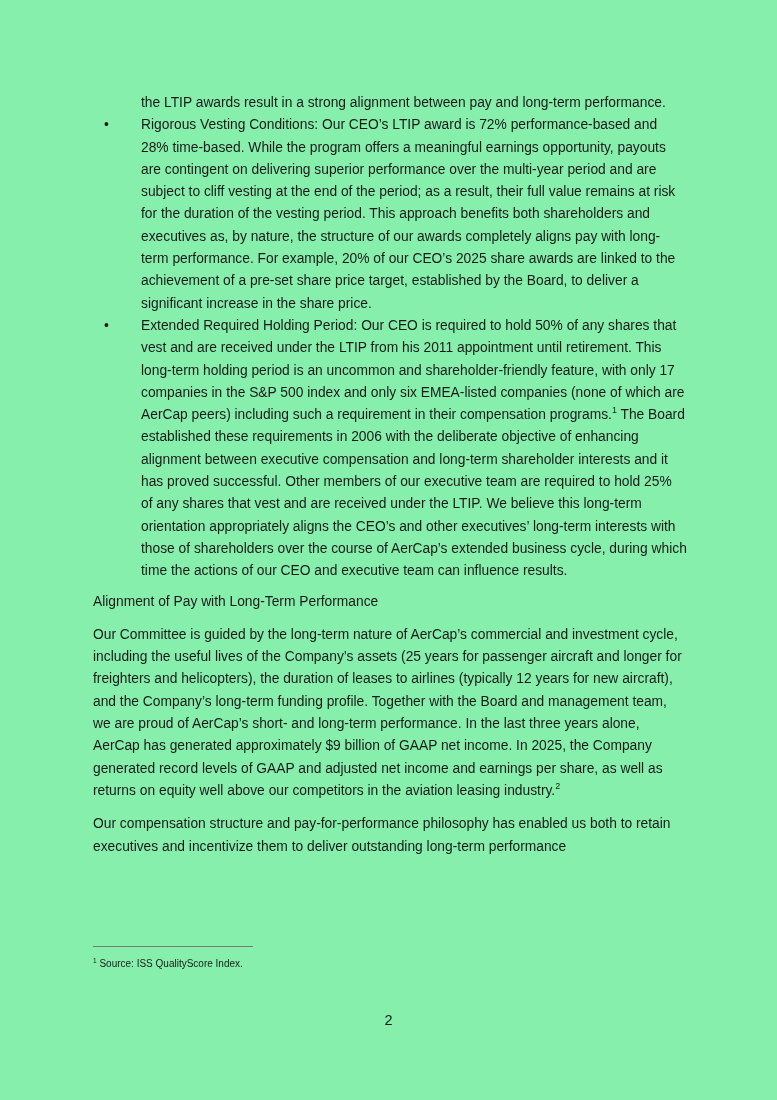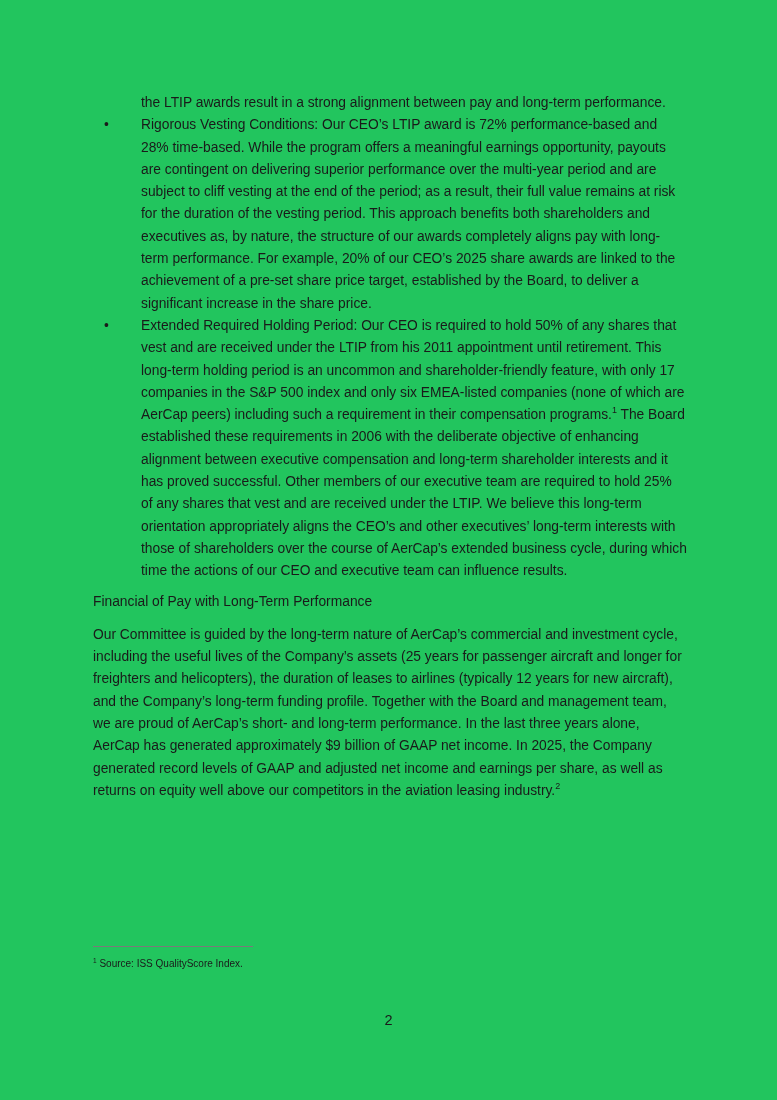--- a/index.html
+++ b/index.html
@@ -59,27 +59,28 @@
     position: absolute;
     left: 0; top: 1012px;
     width: 777px;
     text-align: center;
     font-size: 14.5px;
   }
 </style>
 </head>
 <body>
 
-<div class="page" style="background: #22c55e; color: rgb(26, 26, 26);">
+<div class="page" style="background: #86efac; color: rgb(26, 26, 26);">
   <div class="body-text">
       <div class="block block-list_continuation"><span>the LTIP awards result in a strong alignment between pay and long-term performance.</span></div>
       <div class="block block-bullet"><span class="bullet-marker">•</span><span class="seg-bold">Rigorous Vesting Conditions: </span><span>Our CEO’s LTIP award is 72% performance-based and 28% time-based. While the program offers a meaningful earnings opportunity, payouts are contingent on delivering superior performance over the multi-year period and are subject to cliff vesting at the end of the period; as a result, their full value remains at risk for the duration of the vesting period. This approach benefits both shareholders and executives as, by nature, the structure of our awards completely aligns pay with long-term performance. For example, 20% of our CEO’s 2025 share awards are linked to the achievement of a pre-set share price target, established by the Board, to deliver a significant increase in the share price.</span></div>
       <div class="block block-bullet"><span class="bullet-marker">•</span><span class="seg-bold">Extended Required Holding Period: </span><span>Our CEO is required to hold 50% of any shares that vest and are received under the LTIP from his 2011 appointment until retirement. This long-term holding period is an uncommon and shareholder-friendly feature, with only 17 companies in the S&amp;P 500 index and only six EMEA-listed companies (none of which are AerCap peers) including such a requirement in their compensation programs.</span><sup>1</sup><span> The Board established these requirements in 2006 with the deliberate objective of enhancing alignment between executive compensation and long-term shareholder interests and it has proved successful. Other members of our executive team are required to hold 25% of any shares that vest and are received under the LTIP. We believe this long-term orientation appropriately aligns the CEO’s and other executives’ long-term interests with those of shareholders over the course of AerCap’s extended business cycle, during which time the actions of our CEO and executive team can influence results.</span></div>
-      <div class="block block-heading"><span class="seg-bold">Financial of Pay with Long-Term Performance</span></div>
+      <div class="block block-heading"><span class="seg-bold">Alignment of Pay with Long-Term Performance</span></div>
       <div class="block block-paragraph"><span>Our Committee is guided by the long-term nature of AerCap’s commercial and investment cycle, including the useful lives of the Company’s assets (25 years for passenger aircraft and longer for freighters and helicopters), the duration of leases to airlines (typically 12 years for new aircraft), and the Company’s long-term funding profile. Together with the Board and management team, we are proud of AerCap’s short- and long-term performance. In the last three years alone, AerCap has generated approximately $9 billion of GAAP net income. In 2025, the Company generated record levels of GAAP and adjusted net income and earnings per share, as well as returns on equity well above our competitors in the aviation leasing industry.</span><sup>2</sup></div>
+      <div class="block block-paragraph"><span>Our compensation structure and pay-for-performance philosophy has enabled us both to retain executives and incentivize them to deliver outstanding long-term performance</span></div>
     </div>
   <div class="footnotes-section">
     <div class="footnote-separator"></div>
     <div>
         <div class="footnote"><sup>1</sup> Source: ISS QualityScore Index.</div>
       </div>
   </div>
   <div class="page-number">2</div>
 </div>
 

